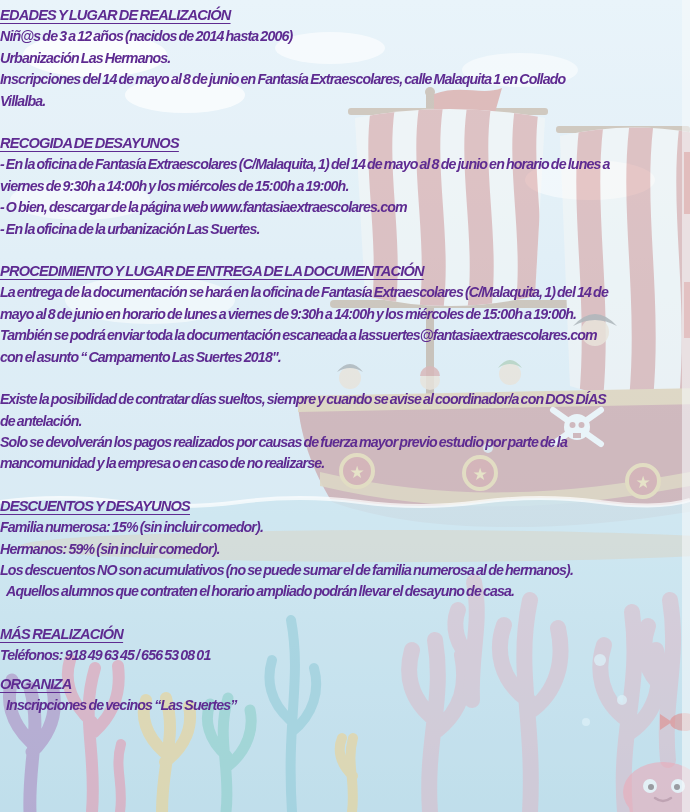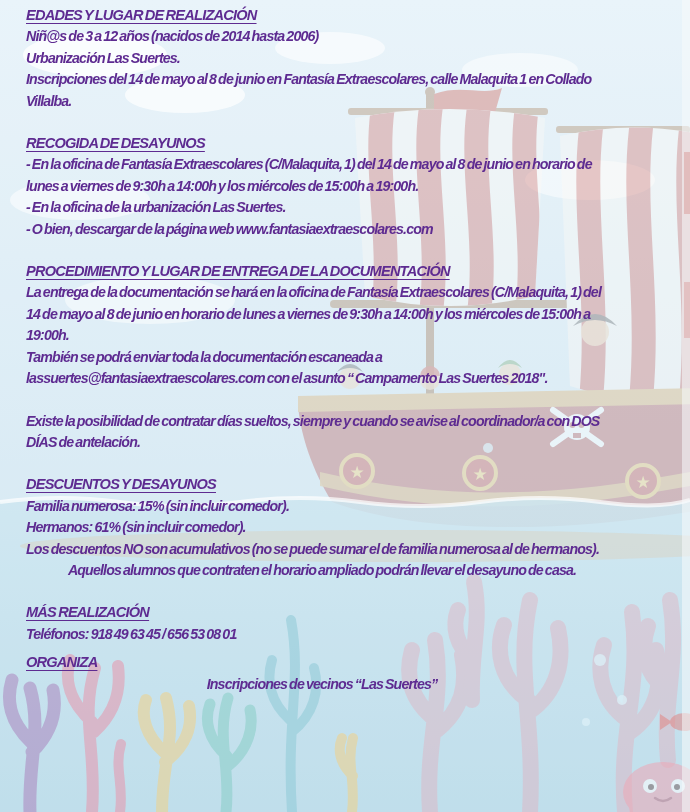--- a/index.html
+++ b/index.html
@@ -23,21 +23,21 @@
     width: 690px;
     height: 812px;
     display: block;
   }
   .content {
     position: absolute;
     top: 0; left: 0;
     width: 618px;
     height: 812px;
     box-sizing: border-box;
-    padding: 5px 6px 0 26px;
+    padding: 5px 6px 0 0;
     color: #5e2b91;
     font-weight: bold;
     font-style: italic;
     font-size: 14.2px;
     letter-spacing: -0.85px;
     word-spacing: -1.1px;
     line-height: 21.4px;
   }
   .content section { margin: 0 0 21px 0; }
   .content section.tight { margin-bottom: 7px; }
@@ -45,21 +45,21 @@
     margin: 0;
     font-size: 14.6px;
     font-weight: bold;
     font-style: italic;
     text-decoration: underline;
     text-underline-offset: 3px;
     line-height: 21.4px;
     letter-spacing: -0.8px;
   }
   .content p { margin: 0; }
-  .content p.indent { padding-left: 6px; text-align: center; }
+  .content p.indent { padding-left: 6px; }
 </style>
 </head>
 <body>
 
 <main id="flyer">
 
   <svg id="bg-svg" viewBox="0 0 690 812" xmlns="http://www.w3.org/2000/svg" aria-hidden="true">
     <defs>
       <linearGradient id="skyGrad" x1="0" y1="0" x2="0" y2="1">
         <stop offset="0" stop-color="#e2f0f8"></stop>
@@ -226,45 +226,46 @@
     <rect x="684" y="282" width="6" height="56" fill="#c4504a" opacity="0.30"></rect>
 
     <rect x="0" y="0" width="690" height="812" fill="#ffffff" opacity="0.26"></rect>
   </svg>
 
   <div class="content">
 
     <section>
       <h2>EDADES Y LUGAR DE REALIZACIÓN</h2>
       <p>Niñ@s de 3 a 12 años (nacidos de 2014 hasta 2006)</p>
-      <p>Urbanización Las Suertes.</p>
+      <p>Urbanización Las Hermanos.</p>
       <p>Inscripciones del 14 de mayo al 8 de junio en Fantasía Extraescolares, calle Malaquita 1 en Collado Villalba.</p>
     </section>
 
     <section>
       <h2>RECOGIDA DE DESAYUNOS</h2>
       <p>- En la oficina de Fantasía Extraescolares (C/Malaquita, 1) del 14 de mayo al 8 de junio en horario de lunes a viernes de 9:30h a 14:00h y los miércoles de 15:00h a 19:00h.</p>
+      <p>- O bien, descargar de la página web www.fantasiaextraescolares.com</p>
       <p>- En la oficina de la urbanización Las Suertes.</p>
-      <p>- O bien, descargar de la página web www.fantasiaextraescolares.com</p>
     </section>
 
     <section>
       <h2>PROCEDIMIENTO Y LUGAR DE ENTREGA DE LA DOCUMENTACIÓN</h2>
       <p>La entrega de la documentación se hará en la oficina de Fantasía Extraescolares (C/Malaquita, 1) del 14 de mayo al 8 de junio en horario de lunes a viernes de 9:30h a 14:00h y los miércoles de 15:00h a 19:00h.</p>
       <p>También se podrá enviar toda la documentación escaneada a lassuertes@fantasiaextraescolares.com con el asunto “ Campamento Las Suertes 2018".</p>
     </section>
 
     <section>
       <p>Existe la posibilidad de contratar días sueltos, siempre y cuando se avise al coordinador/a con DOS DÍAS de antelación.</p>
+      <p>Solo se devolverán los pagos realizados por causas de fuerza mayor previo estudio por parte de la mancomunidad y la empresa o en caso de no realizarse.</p>
     </section>
 
     <section>
       <h2>DESCUENTOS Y DESAYUNOS</h2>
       <p>Familia numerosa: 15% (sin incluir comedor).</p>
-      <p>Hermanos: 61% (sin incluir comedor).</p>
+      <p>Hermanos: 59% (sin incluir comedor).</p>
       <p>Los descuentos NO son acumulativos (no se puede sumar el de familia numerosa al de hermanos).</p>
       <p class="indent">Aquellos alumnos que contraten el horario ampliado podrán llevar el desayuno de casa.</p>
     </section>
 
     <section class="tight">
       <h2>MÁS REALIZACIÓN</h2>
       <p>Teléfonos: 918 49 63 45 / 656 53 08 01</p>
     </section>
 
     <section>

